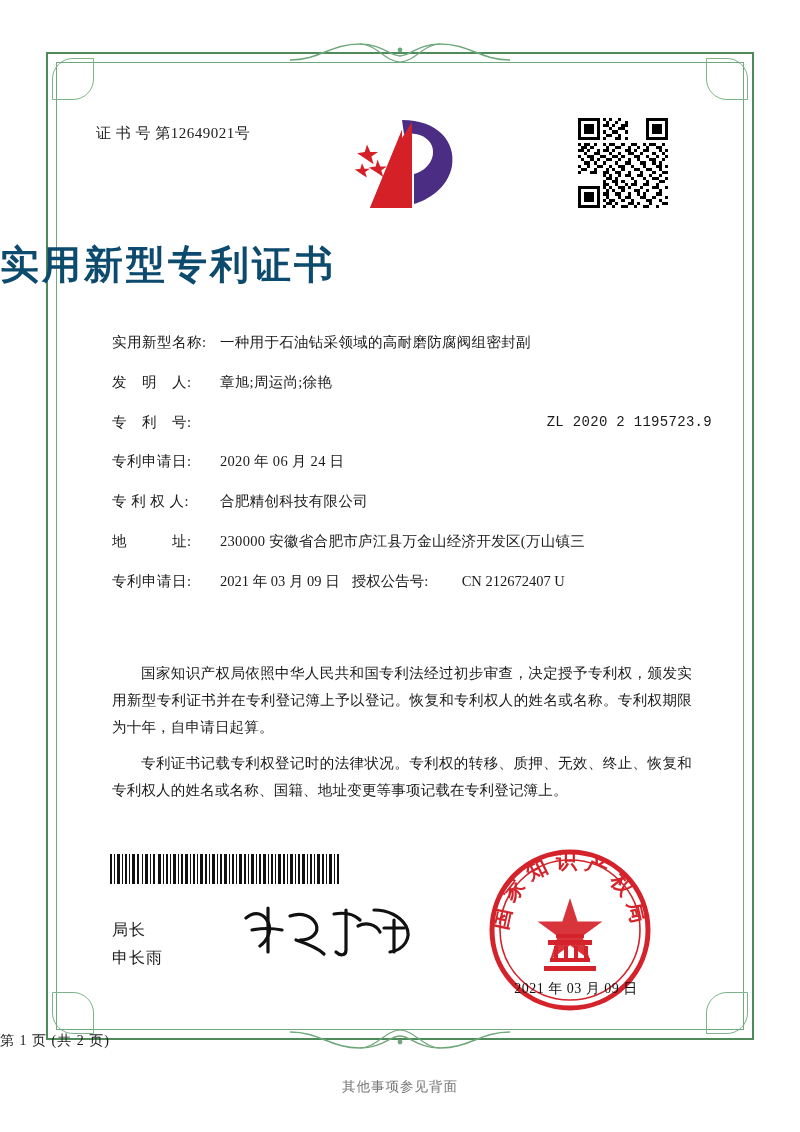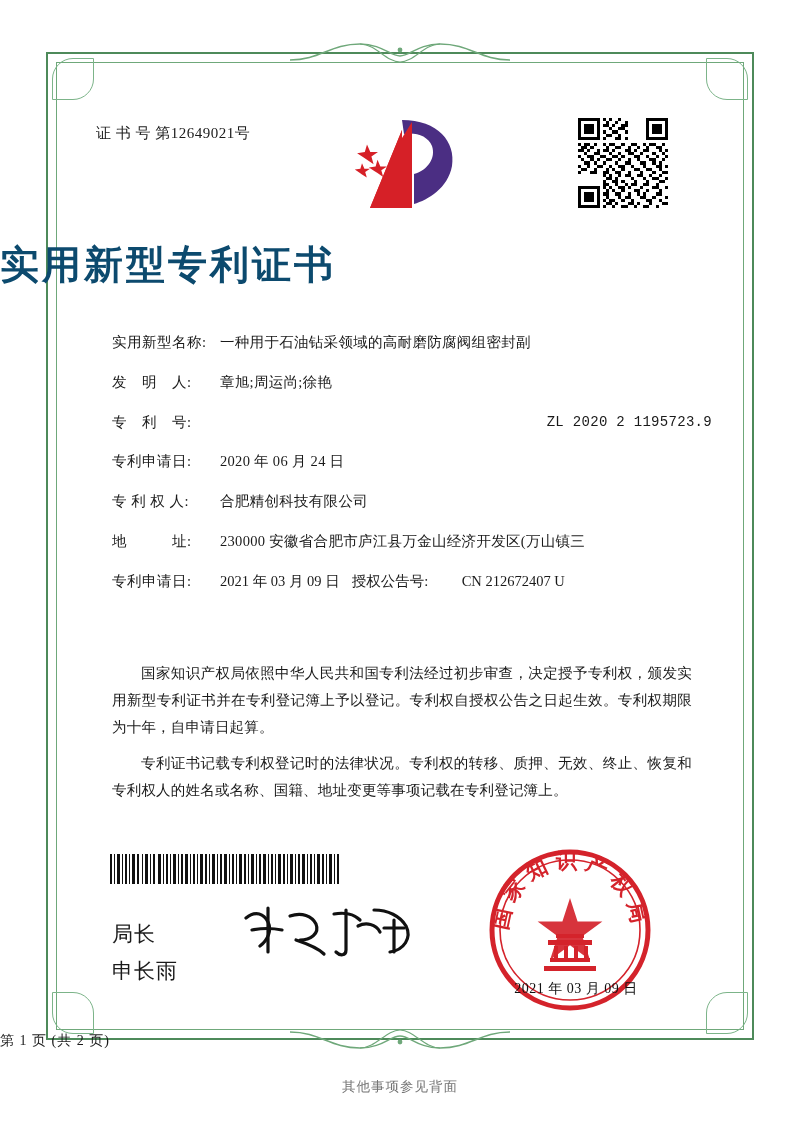--- a/index.html
+++ b/index.html
@@ -162,21 +162,21 @@
   .barcode {
     position: absolute;
     left: 110px; top: 854px;
     width: 232px; height: 30px;
   }
 
   
   .sign-label {
     position: absolute;
     left: 112px; top: 916px;
-    font-size: 21px;
+    font-size: 16px;
     line-height: 1.75;
     letter-spacing: 1px;
   }
   .signature {
     position: absolute;
     left: 238px; top: 900px;
     width: 180px; height: 62px;
   }
 
   
@@ -484,21 +484,21 @@
     <div class="row inline2">
       <div class="lbl">专利申请日:</div>
       <div class="val2">2021 年 03 月 09 日</div>
       <div class="lbl2">授权公告号:</div>
       <div class="val2">CN 212672407 U</div>
     </div>
 
   </div>
 
   <div class="paras">
-    <p>国家知识产权局依照中华人民共和国专利法经过初步审查，决定授予专利权，颁发实用新型专利证书并在专利登记簿上予以登记。专利权自授权公告之日起生效。专利权期限为十年，自申请日起算。</p>
+    <p>国家知识产权局依照中华人民共和国专利法经过初步审查，决定授予专利权，颁发实用新型专利证书并在专利登记簿上予以登记。恢复和专利权人的姓名或名称。专利权期限为十年，自申请日起算。</p>
     <p>专利证书记载专利权登记时的法律状况。专利权的转移、质押、无效、终止、恢复和专利权人的姓名或名称、国籍、地址变更等事项记载在专利登记簿上。</p>
   </div>
 
   <svg class="barcode" viewBox="0 0 232 30" shape-rendering="crispEdges">
     <g fill="#111">
       <rect x="0" y="0" width="2" height="30"></rect>
         <rect x="4" y="0" width="1" height="30"></rect>
       <rect x="7" y="0" width="3" height="30"></rect>
         <rect x="12" y="0" width="1" height="30"></rect>
       <rect x="15" y="0" width="2" height="30"></rect>

